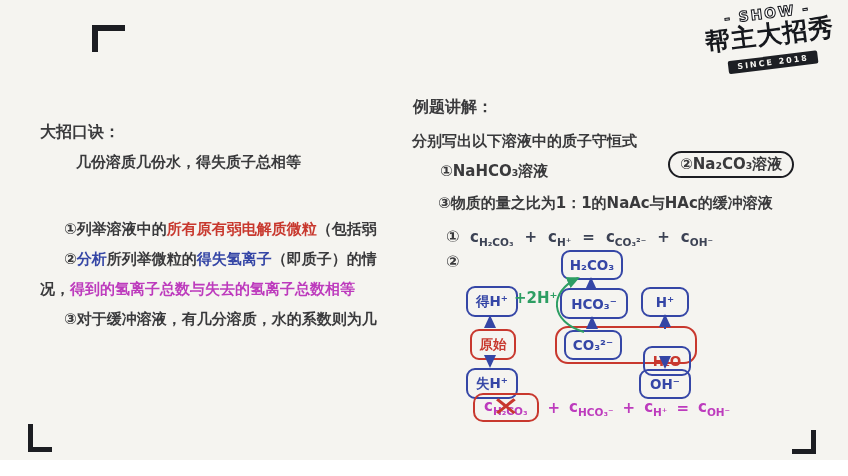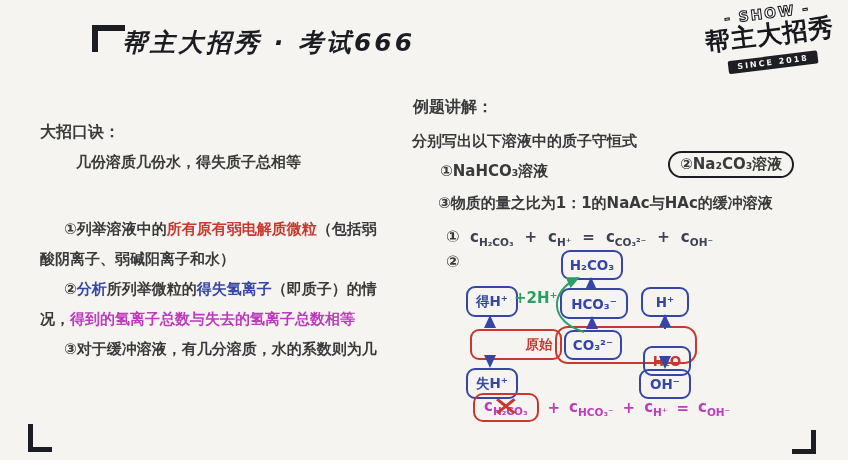--- a/index.html
+++ b/index.html
@@ -61,33 +61,31 @@
 </style>
 </head>
 <body>
 
 <div class="canvas">
 
   <div class="brk brk-tl"></div>
   <div class="brk brk-bl"></div>
   <div class="brk brk-br"></div>
 
-  <div class="title">帮主大招秀 · 考试666</div>
 
   <div class="logo">
     <div class="logo-show">- SHOW -</div>
     <div class="logo-name">帮主大招秀</div>
     <div class="logo-since">SINCE 2018</div>
   </div>
 
   <div class="h-label" style="left:40px;top:122px;">大招口诀：</div>
   <div class="body-text" style="position:absolute;left:76px;top:153px;">几份溶质几份水，得失质子总相等</div>
   <div class="explain">
       <div class="x-line ind"><span class="c-dark">①列举溶液中的</span><span class="c-red">所有原有弱电解质微粒</span><span class="c-dark">（包括弱</span></div>
-      <div class="x-line"><span class="c-dark">酸阴离子、弱碱阳离子和水）</span></div>
       <div class="x-line ind"><span class="c-dark">②</span><span class="c-blue">分析</span><span class="c-dark">所列举微粒的</span><span class="c-blue">得失氢离子</span><span class="c-dark">（即质子）的情</span></div>
       <div class="x-line"><span class="c-dark">况，</span><span class="c-magenta">得到的氢离子总数与失去的氢离子总数相等</span></div>
       <div class="x-line ind"><span class="c-dark">③对于缓冲溶液，有几分溶质，水的系数则为几</span></div>
     </div>
 
   <div class="h-label" style="left:413px;top:97px;">例题讲解：</div>
   <div class="body-text" style="position:absolute;left:412px;top:132px;">分别写出以下溶液中的质子守恒式</div>
   <div class="body-text" style="position:absolute;left:440px;top:162px;">①NaHCO₃溶液</div>
   <div class="boxed-item">②Na₂CO₃溶液</div>
   <div class="body-text" style="position:absolute;left:438px;top:194px;">③物质的量之比为1：1的NaAc与HAc的缓冲溶液</div>
@@ -104,21 +102,21 @@
   </div>
 
   <div class="eq-label" style="left:446px;top:252px;">②</div>
 
   <div class="node" style="left:561px;top:250px;width:58px;height:26px;">H₂CO₃</div>
   <div class="node" style="left:466px;top:286px;width:48px;height:27px;">得H⁺</div>
   <div class="free-label" style="left:514px;top:289px;">+2H⁺</div>
   <div class="node" style="left:560px;top:288px;width:64px;height:27px;">HCO₃⁻</div>
   <div class="node" style="left:641px;top:287px;width:44px;height:26px;">H⁺</div>
   <div class="red-wrap" style="left:555px;top:326px;width:138px;height:34px;"></div>
-  <div class="node node-red" style="left:470px;top:329px;width:42px;height:27px;padding-left:46px;">原始</div>
+  <div class="node node-red" style="left:470px;top:329px;width:42px;height:27px;">原始</div>
   <div class="node" style="left:564px;top:330px;width:54px;height:26px;">CO₃²⁻</div>
   <div class="node node-redtext" style="left:643px;top:330px;width:44px;height:26px;">H₂O</div>
   <div class="node" style="left:466px;top:368px;width:48px;height:27px;">失H⁺</div>
   <div class="node" style="left:639px;top:369px;width:48px;height:26px;">OH⁻</div>
 
   <svg class="overlay" width="848" height="476" viewBox="0 0 848 476">
     <defs>
       <marker id="mblue" markerWidth="8" markerHeight="8" refX="5.5" refY="3" orient="auto">
         <path d="M0,0 L6.5,3 L0,6 Z" style="fill:var(--c-blue);"></path>
       </marker>

